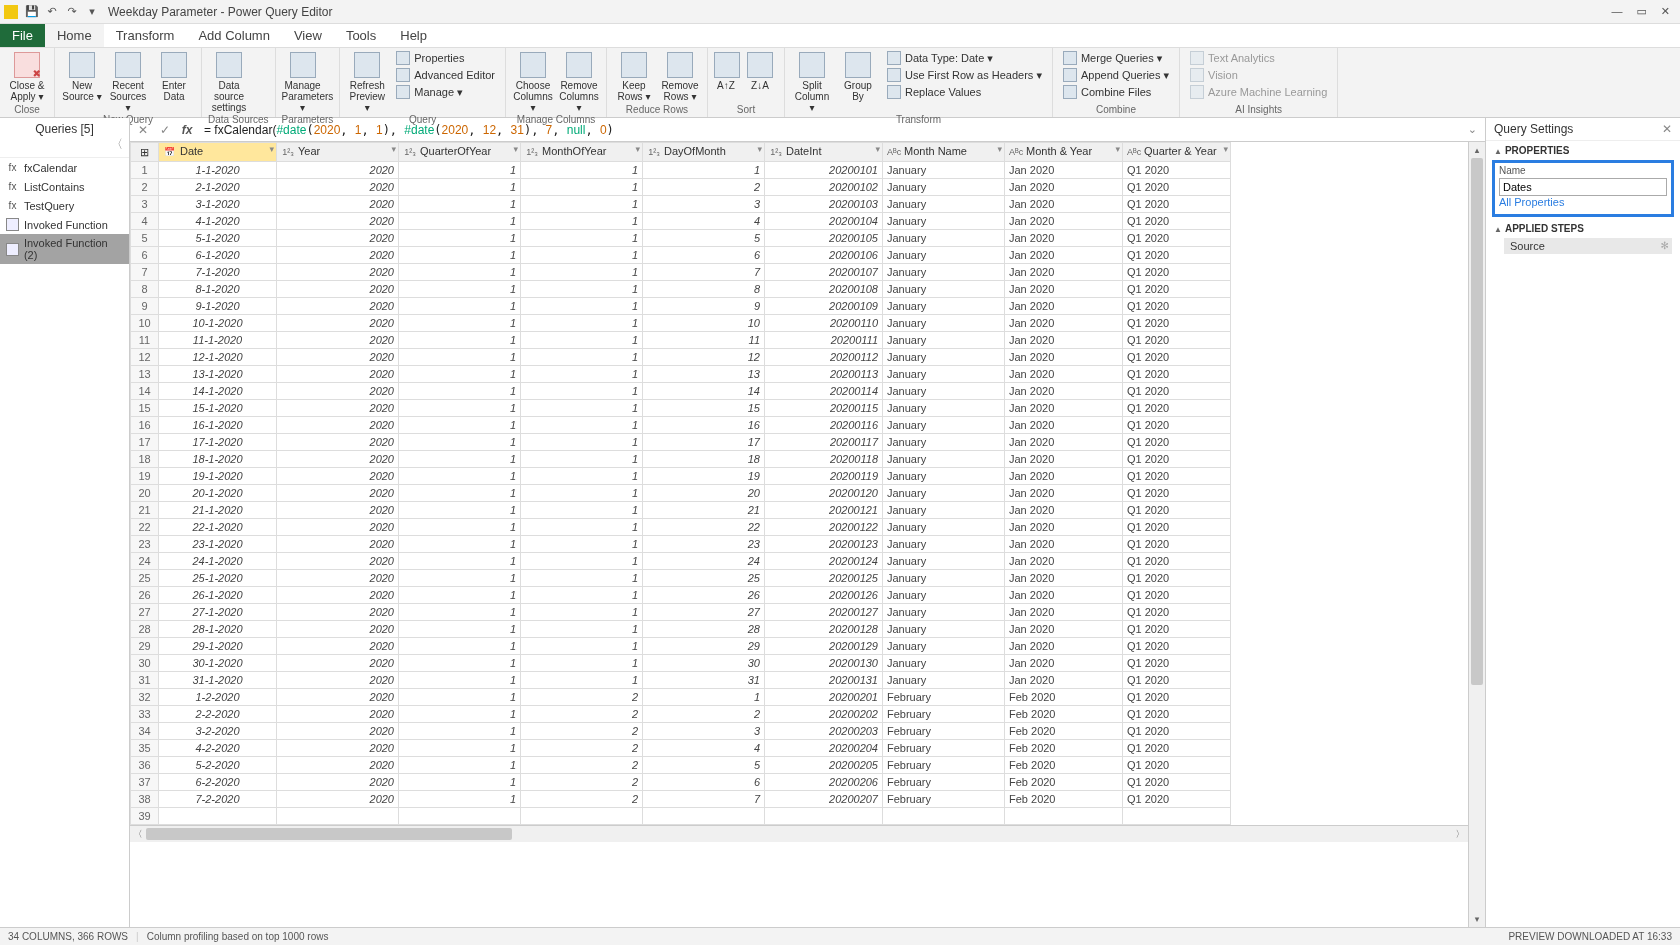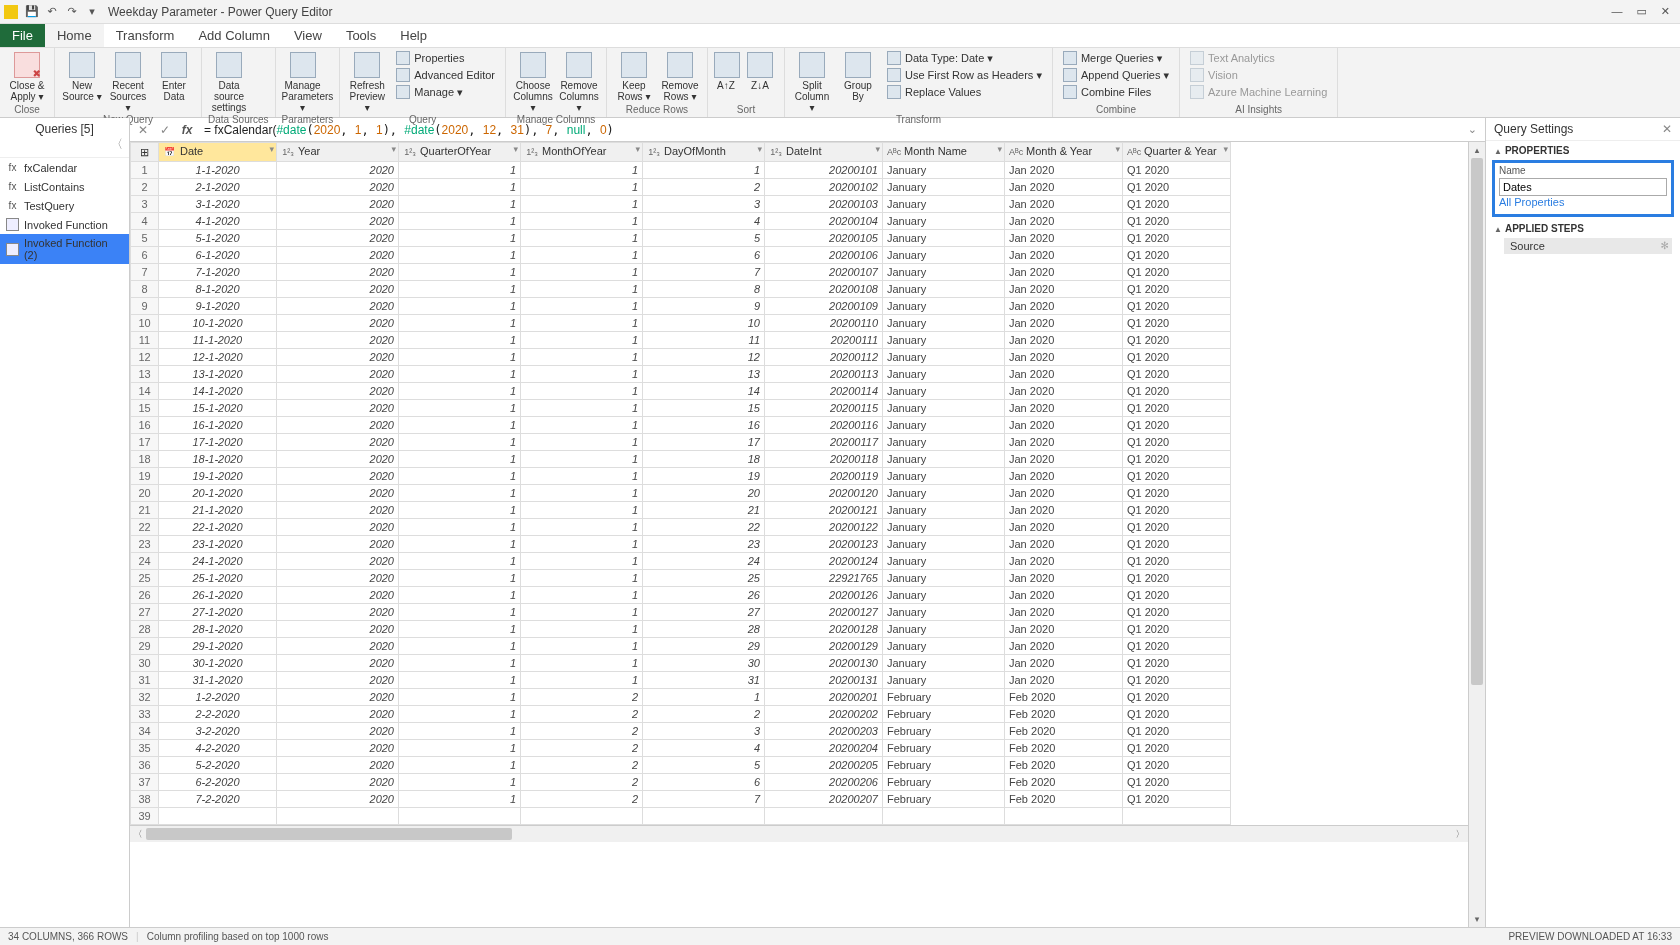--- a/index.html
+++ b/index.html
@@ -38,21 +38,21 @@
 .workspace { display:flex; height: calc(945px - 24px - 24px - 70px - 18px); }
 
 
 .queries-pane { width:130px; border-right:1px solid #ccc; background:#fff; display:flex; flex-direction:column; }
 .queries-header { padding:4px 6px; font-size:12px; color:#333; display:flex; align-items:center; border-bottom:1px solid #eee;flex-direction:column; }
 .queries-header .collapse { margin-left:auto; color:#888; cursor:pointer; }
 .query-item { display:flex; align-items:center; gap:5px; padding:3px 6px; font-size:11px; color:#333; cursor:pointer; }
 .query-item .qico { width:13px; height:13px; display:flex; align-items:center; justify-content:center; font-size:10px; }
 .query-item.fn .qico { color:#555; }
 .query-item.tbl .qico { border:1px solid #888; background:#eef; }
-.query-item.sel { background:#3b82f6;justify-content:center; }
+.query-item.sel { background:#a3a3a3;justify-content:center; }
 
 
 .data-area { flex:1; display:flex; flex-direction:column; min-width:0; }
 .formula-bar { height:24px; border-bottom:1px solid #ccc; display:flex; align-items:center; padding:0 4px; gap:4px; }
 .formula-bar .fb-btn { width:18px; text-align:center; color:#888; cursor:pointer; font-size:12px; }
 .formula-bar .fx { font-style:italic; font-weight:bold; color:#555; }
 .formula-bar .fb-input { flex:1; font-family:Consolas,monospace; font-size:12px; color:#222; padding:2px 4px; border:none; outline:none; }
 .formula-bar .fb-input .kw-eq { color:#222; }
 .formula-bar .fb-input .fn-name { color:#222; }
 .formula-bar .fb-input .hash { color:#0a7; }
@@ -650,21 +650,21 @@
                 <td class="txt-l">Jan 2020</td>
                 <td class="txt-l">Q1 2020</td>
               </tr>
               <tr>
                 <td class="rownum">25</td>
                 <td class="date-r">25-1-2020</td>
                 <td class="num-r">2020</td>
                 <td class="num-r">1</td>
                 <td class="num-r">1</td>
                 <td class="num-r">25</td>
-                <td class="num-r">22921765</td>
+                <td class="num-r">20200125</td>
                 <td class="txt-l">January</td>
                 <td class="txt-l">Jan 2020</td>
                 <td class="txt-l">Q1 2020</td>
               </tr>
               <tr>
                 <td class="rownum">26</td>
                 <td class="date-r">26-1-2020</td>
                 <td class="num-r">2020</td>
                 <td class="num-r">1</td>
                 <td class="num-r">1</td>

